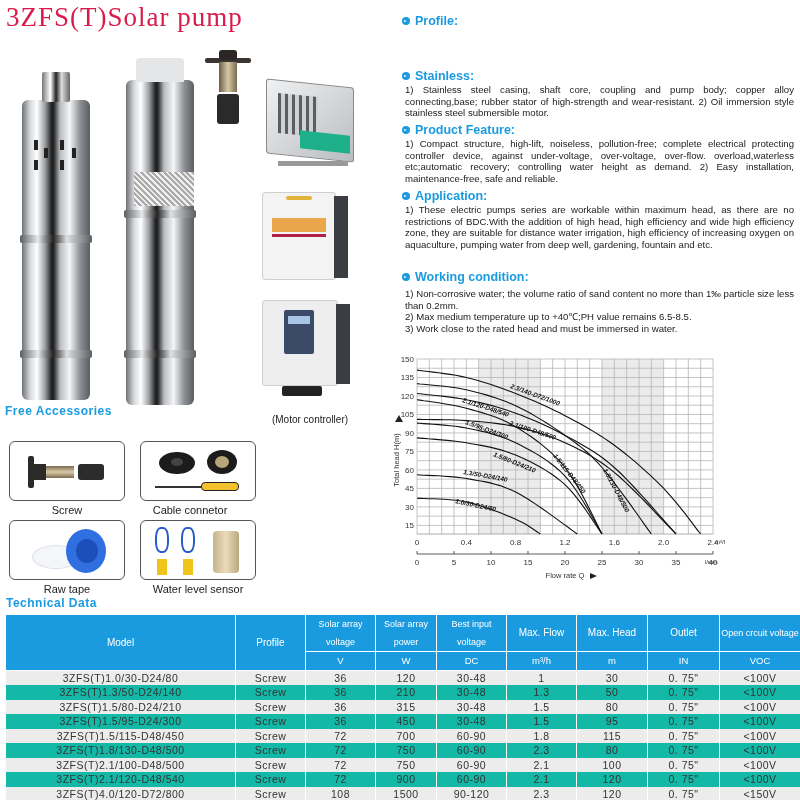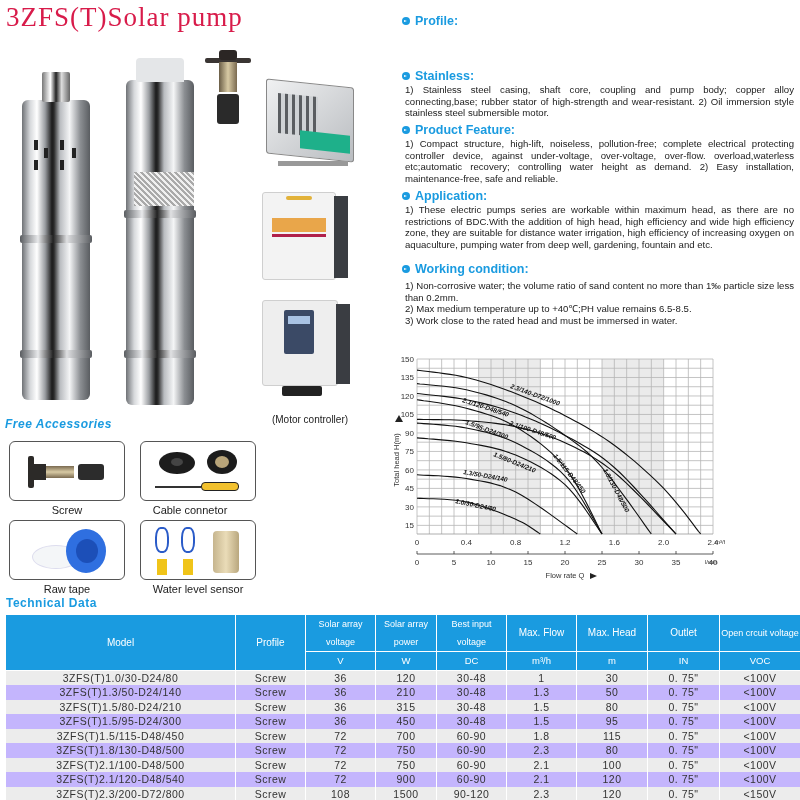--- a/index.html
+++ b/index.html
@@ -15,21 +15,21 @@
   .pump { border-radius: 6px; background: linear-gradient(90deg, #6f7276 0%, #d6d8db 12%, #ffffff 22%, #9a9da1 34%, #1c1c1c 44%, #2a2a2a 47%, #b9bcc0 56%, #f4f5f6 70%, #8b8e92 86%, #5a5d61 100%); }
   .band { position: absolute; left: -2px; right: -2px; height: 8px; background: linear-gradient(90deg, #5a5d61, #e8e9eb 25%, #222 46%, #dfe0e2 65%, #5a5d61); border-radius: 2px; }
   .box { border: 1.5px solid #555; border-radius: 6px; background: #fff; }
   .cap { font-size: 11px; color: #222; text-align: center; white-space: nowrap; }
   .h2blue { font-size: 12px; font-weight: bold; color: #1a9be0; letter-spacing: 0.5px; }
   
   table { border-collapse: collapse; position: absolute; left: 5px; top: 614px; width: 795px; table-layout: fixed; }
   th { background: #1a9be0; color: #fff; font-weight: normal; font-size: 9px; line-height: 18px; border: 1px solid #ffffff; text-align: center; padding: 0; }
   td { font-size: 10.5px; color: #333; text-align: center; height: 14.5px; border-left: 1px solid #fff; border-right: 1px solid #fff; padding: 0; letter-spacing: 0.5px; white-space: nowrap; }
   tr.odd td { background: #ececec; }
-  tr.even td { background: #c4b5fd; }
+  tr.even td { background: #14b8a6; }
   .unit th { height: 14px; font-size: 9.5px; }
 </style>
 </head>
 <body>
 
 <div class="abs title">3ZFS(T)Solar pump</div>
 
 <div class="abs pump" style="left:22px; top:100px; width:68px; height:300px;">
   <div class="band" style="top:135px;"></div>
   <div class="band" style="top:250px;"></div>
@@ -98,21 +98,21 @@
     </h3>
   <p>1) Compact structure, high-lift, noiseless, pollution-free; complete electrical protecting controller device, against under-voltage, over-voltage, over-flow. overload,waterless etc;automatic recovery; controlling water height as demand. 2) Easy installation, maintenance-free, safe and reliable.</p>
 </div>
 <div class="abs sec" style="top:188px;">
   <h3>
       <span class="bullet"></span>
       <span>Application:</span>
     </h3>
   <p>1) These electric pumps series are workable within maximum head, as there are no restrictions of BDC.With the addition of high head, high efficiency and wide high efficiency zone, they are suitable for distance water irrigation, high efficiency of increasing oxygen on aquaculture, pumping water from deep well, gardening, fountain and etc.</p>
 </div>
-<div class="abs sec" style="top:261px;">
+<div class="abs sec" style="top:269px;">
   <h3>
       <span class="bullet"></span>
       <span>Working condition:</span>
     </h3>
   <p style="margin-top:3px;">1) Non-corrosive water;  the volume ratio of sand content no more than 1‰ particle size less than 0.2mm.</p>
   <p>2) Max medium temperature up to +40℃;PH value remains 6.5-8.5.</p>
   <p>3) Work close to the rated head and must be immersed in water.</p>
 </div>
 
 <div class="abs" style="left:385px; top:350px; width:340px; height:240px;">
@@ -220,21 +220,21 @@
       <text x="108" y="106" font-size="6.5" font-weight="bold" font-style="italic" fill="#111" transform="rotate(22 108 106)">1.5/80-D24/210</text>
       <text x="80" y="74" font-size="6.5" font-weight="bold" font-style="italic" fill="#111" transform="rotate(20 80 74)">1.5/95-D24/300</text>
       <text x="168" y="106" font-size="6.5" font-weight="bold" font-style="italic" fill="#111" transform="rotate(52 168 106)">1.5/115-D48/450</text>
       <text x="218" y="120" font-size="6.5" font-weight="bold" font-style="italic" fill="#111" transform="rotate(62 218 120)">1.8/130-D48/500</text>
       <text x="124" y="75" font-size="6.5" font-weight="bold" font-style="italic" fill="#111" transform="rotate(18 124 75)">2.1/100-D48/500</text>
       <text x="77" y="52" font-size="6.5" font-weight="bold" font-style="italic" fill="#111" transform="rotate(18 77 52)">2.1/120-D48/540</text>
       <text x="125" y="38" font-size="6.5" font-weight="bold" font-style="italic" fill="#111" transform="rotate(20 125 38)">2.3/140-D72/1000</text>
     </svg>
 </div>
 
-<div class="abs h2blue" style="left:5px; top:417px;font-style:italic;">Free Accessories</div>
+<div class="abs h2blue" style="left:5px; top:404px;">Free Accessories</div>
 
 <div class="abs box" style="left:9px; top:441px; width:116px; height:60px;">
   <div class="abs" style="left:18px; top:22px; width:80px; height:16px;">
     <div class="abs" style="left:0; top:-8px; width:6px; height:32px; background:#2c2a28; border-radius:2px;"></div>
     <div class="abs" style="left:6px; top:0; width:12px; height:16px; background:#2c2a28;"></div>
     <div class="abs" style="left:18px; top:2px; width:28px; height:12px; background:linear-gradient(180deg,#7a6a50,#d8caa4,#7a6a50);"></div>
     <div class="abs" style="left:50px; top:0; width:26px; height:16px; background:#2c2c2c; border-radius:3px;"></div>
   </div>
 </div>
 <div class="abs cap" style="left:9px; top:504px; width:116px;">Screw</div>
@@ -390,21 +390,21 @@
         <td>Screw</td>
         <td>72</td>
         <td>900</td>
         <td>60-90</td>
         <td>2.1</td>
         <td>120</td>
         <td>0. 75"</td>
         <td>&lt;100V</td>
       </tr>
       <tr class="odd">
-        <td>3ZFS(T)2.3/200-D72/800</td>
+        <td>3ZFS(T)4.0/120-D72/800</td>
         <td>Screw</td>
         <td>108</td>
         <td>1500</td>
         <td>90-120</td>
         <td>2.3</td>
         <td>120</td>
         <td>0. 75"</td>
         <td>&lt;150V</td>
       </tr>
       <tr class="even">

